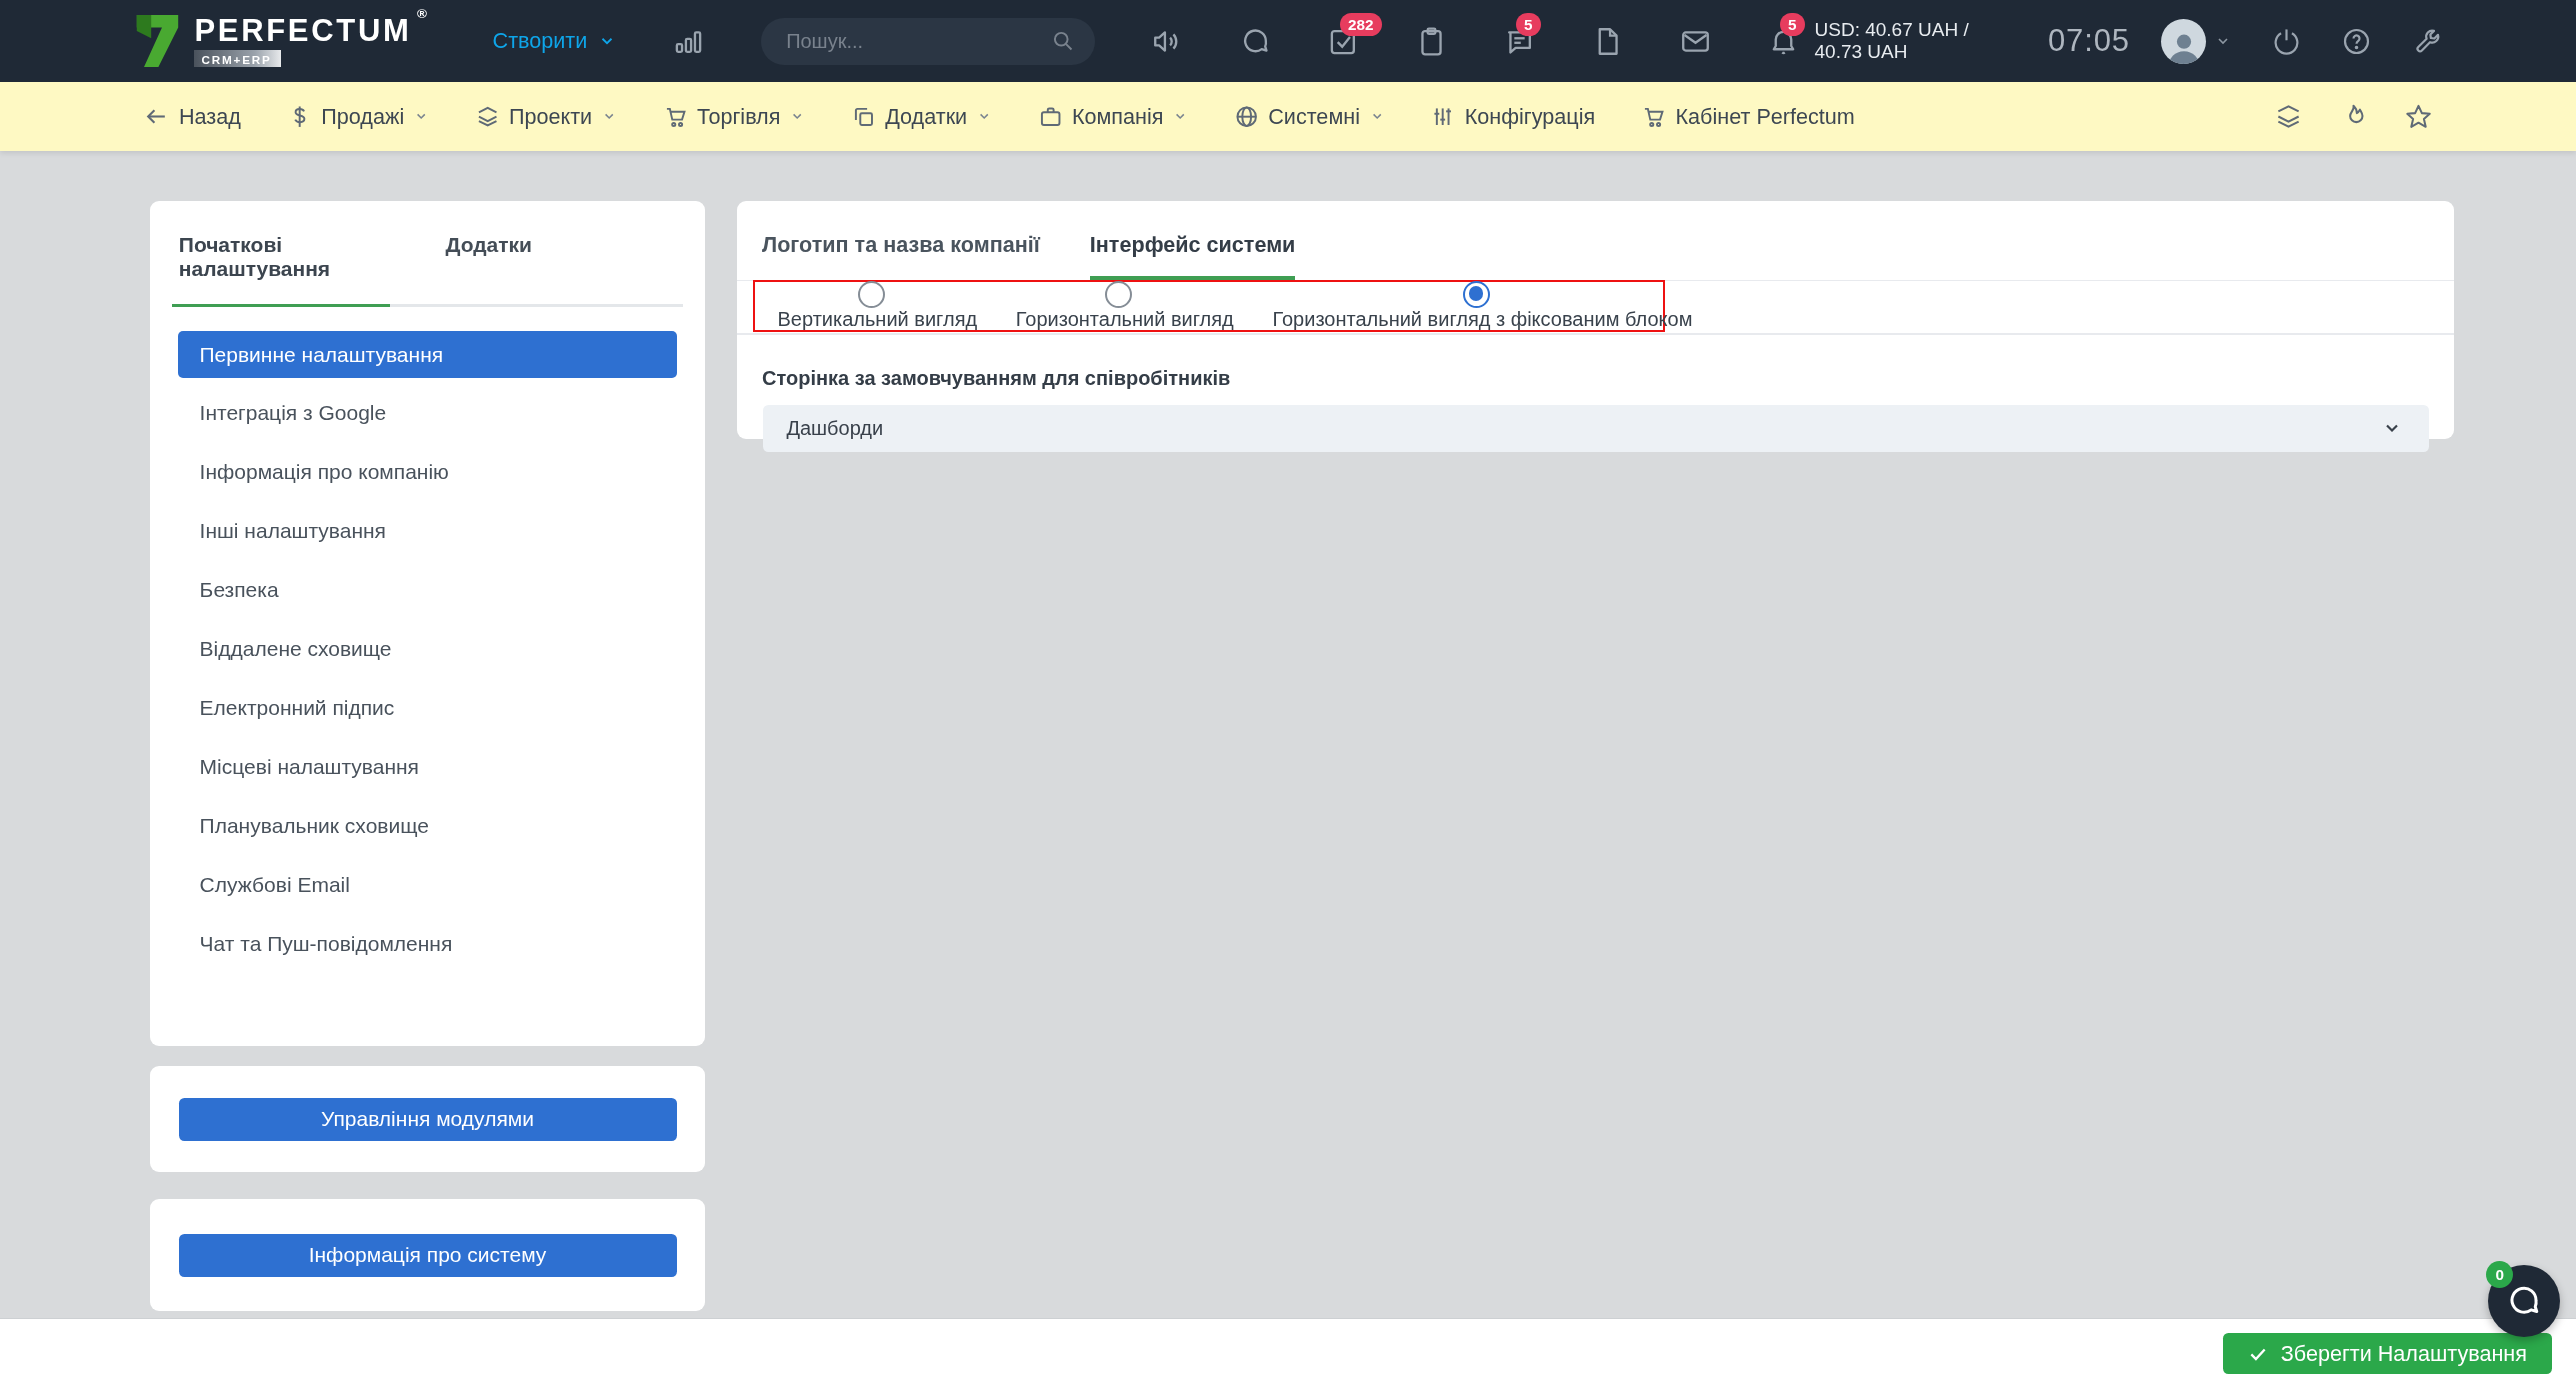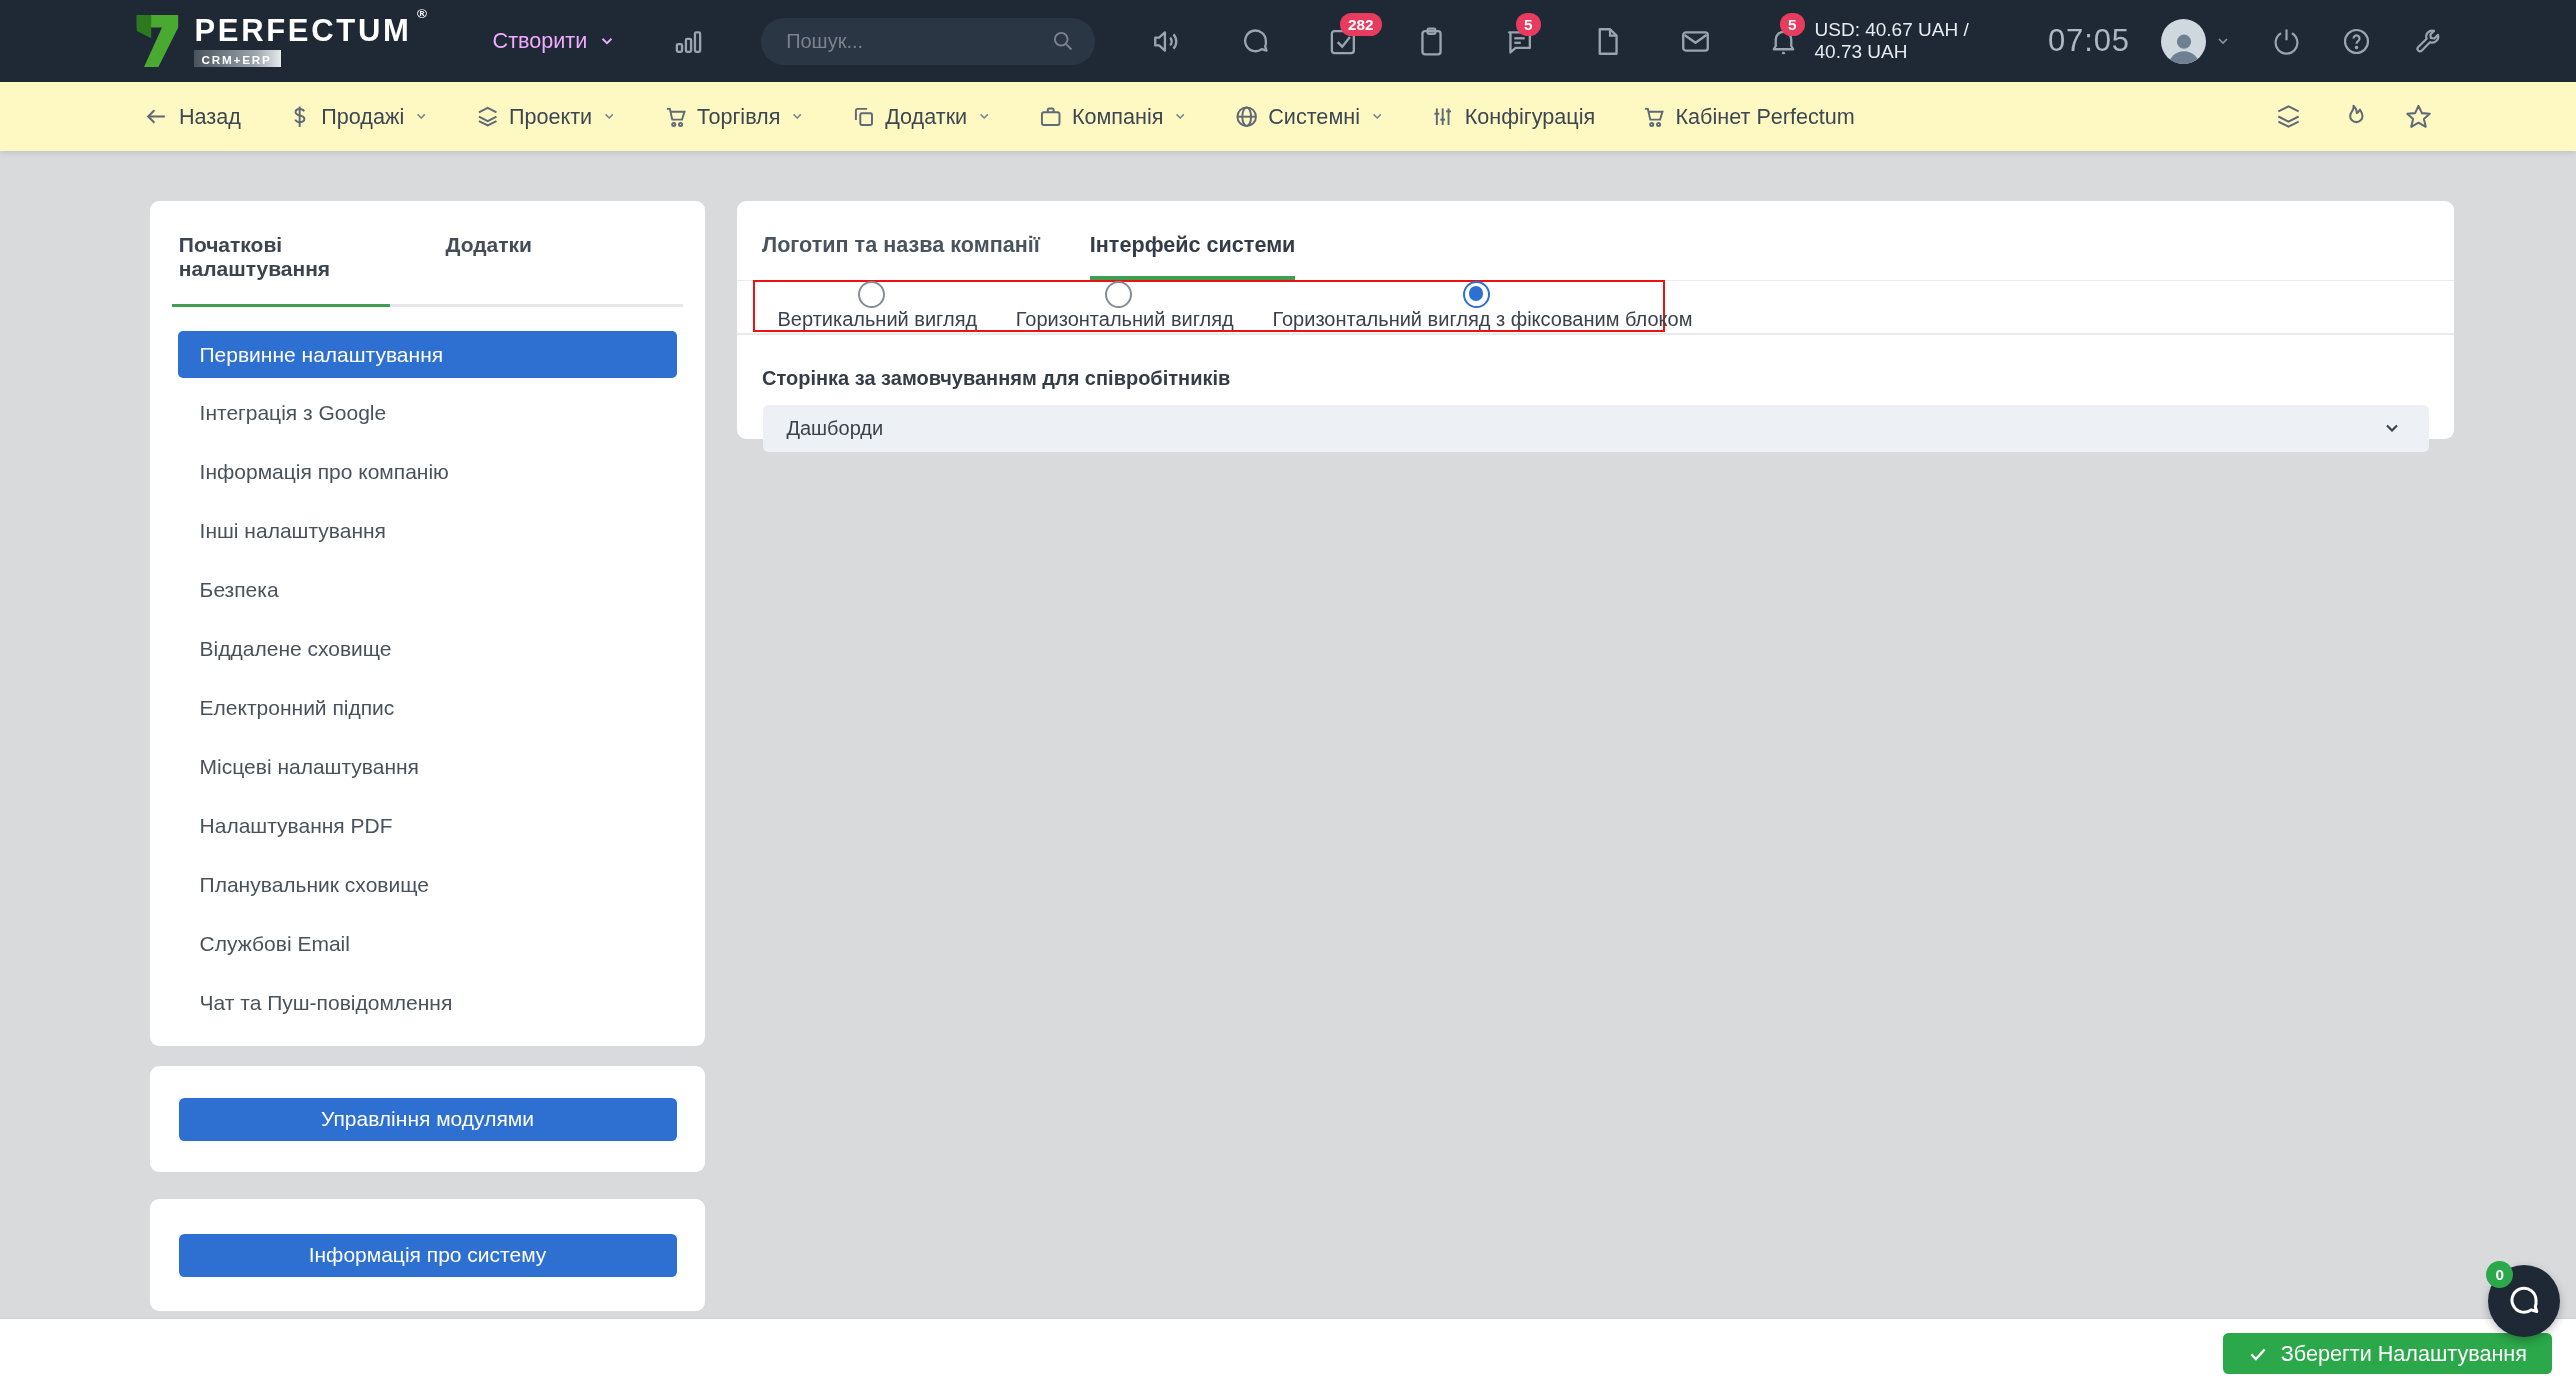--- a/index.html
+++ b/index.html
@@ -7,21 +7,21 @@
   body { font-family:"Liberation Sans", sans-serif; background:#d8dadc; position:relative; }
   svg { display:block; }
 
   
   .topbar { height:82px; background:#1f2936; display:flex; align-items:center; padding:0 135px; position:relative; z-index:5;gap:16px; }
   .logo { display:flex; align-items:center; cursor:pointer; }
   .logo-text { margin-left:14.4px; position:relative; }
   .logo-name { color:#ffffff; font-size:31px; font-weight:bold; letter-spacing:2.7px; line-height:1; }
   .logo-reg { color:#ffffff; font-size:13.5px; position:absolute; top:-7.2px; right:-18px; }
   .logo-sub { margin-top:4.5px; display:inline-block; background:linear-gradient(90deg,#4a525c 0%, #9aa2ab 70%, #e8eaec 100%); color:#ffffff; font-size:11.7px; font-weight:bold; letter-spacing:1.8px; padding:2.7px 9px 1.8px 7.2px; }
-  .create-btn { margin-left:65px; display:flex; align-items:center; gap:10.8px; color:#f0abfc; font-size:21.6px; cursor:pointer; }
+  .create-btn { margin-left:65px; display:flex; align-items:center; gap:10.8px; color:#0ea5e9; font-size:21.6px; cursor:pointer; }
   .tb-iconbtn { margin-left:41px; color:#9aa4af; cursor:pointer; position:relative; }
   .search { margin-left:41px; width:350px; height:47px; background:#2b3644; border-radius:23.4px; display:flex; align-items:center; padding:0 20px 0 25px; }
   .search input { flex:1; background:transparent; border:none; outline:none; color:#aeb6bf; font-size:20px; font-family:"Liberation Sans",sans-serif; }
   .search input::placeholder { color:#79828d; }
   .badge { position:absolute; top:-12.6px; left:12.6px; background:#e73c5e; color:#fff; font-size:15.3px; font-weight:bold; border-radius:900px; padding:1.8px 8px; line-height:1.25; }
   .tb-right { margin-left:auto; display:flex; align-items:center; }
   .usd { color:#e8ecf0; font-size:19px; }
   .clock { color:#aeb6bf; font-size:31px; margin-left:34px; letter-spacing:0.9px; }
   .avatar-wrap { display:flex; align-items:center; margin-left:31px; cursor:pointer; }
   .avatar { width:45px; height:45px; border-radius:50%; background:#cfd8df; overflow:hidden; display:flex; align-items:flex-end; justify-content:center; }
@@ -347,21 +347,20 @@
     <div class="sb-item-active">Первинне налаштування</div>
 
     <div class="sb-list">
       <div class="sb-item">Інтеграція з Google</div>
       <div class="sb-item">Інформація про компанію</div>
       <div class="sb-item">Інші налаштування</div>
       <div class="sb-item">Безпека</div>
       <div class="sb-item">Віддалене сховище</div>
       <div class="sb-item">Електронний підпис</div>
       <div class="sb-item">Місцеві налаштування</div>
-      <div class="sb-item">Налаштування PDF</div>
       <div class="sb-item">Планувальник сховище</div>
       <div class="sb-item">Службові Email</div>
       <div class="sb-item">Чат та Пуш-повідомлення</div>
     </div>
   </section>
 
   <section class="card sb-card3">
     <button class="blue-btn">Інформація про систему</button>
   </section>
 

